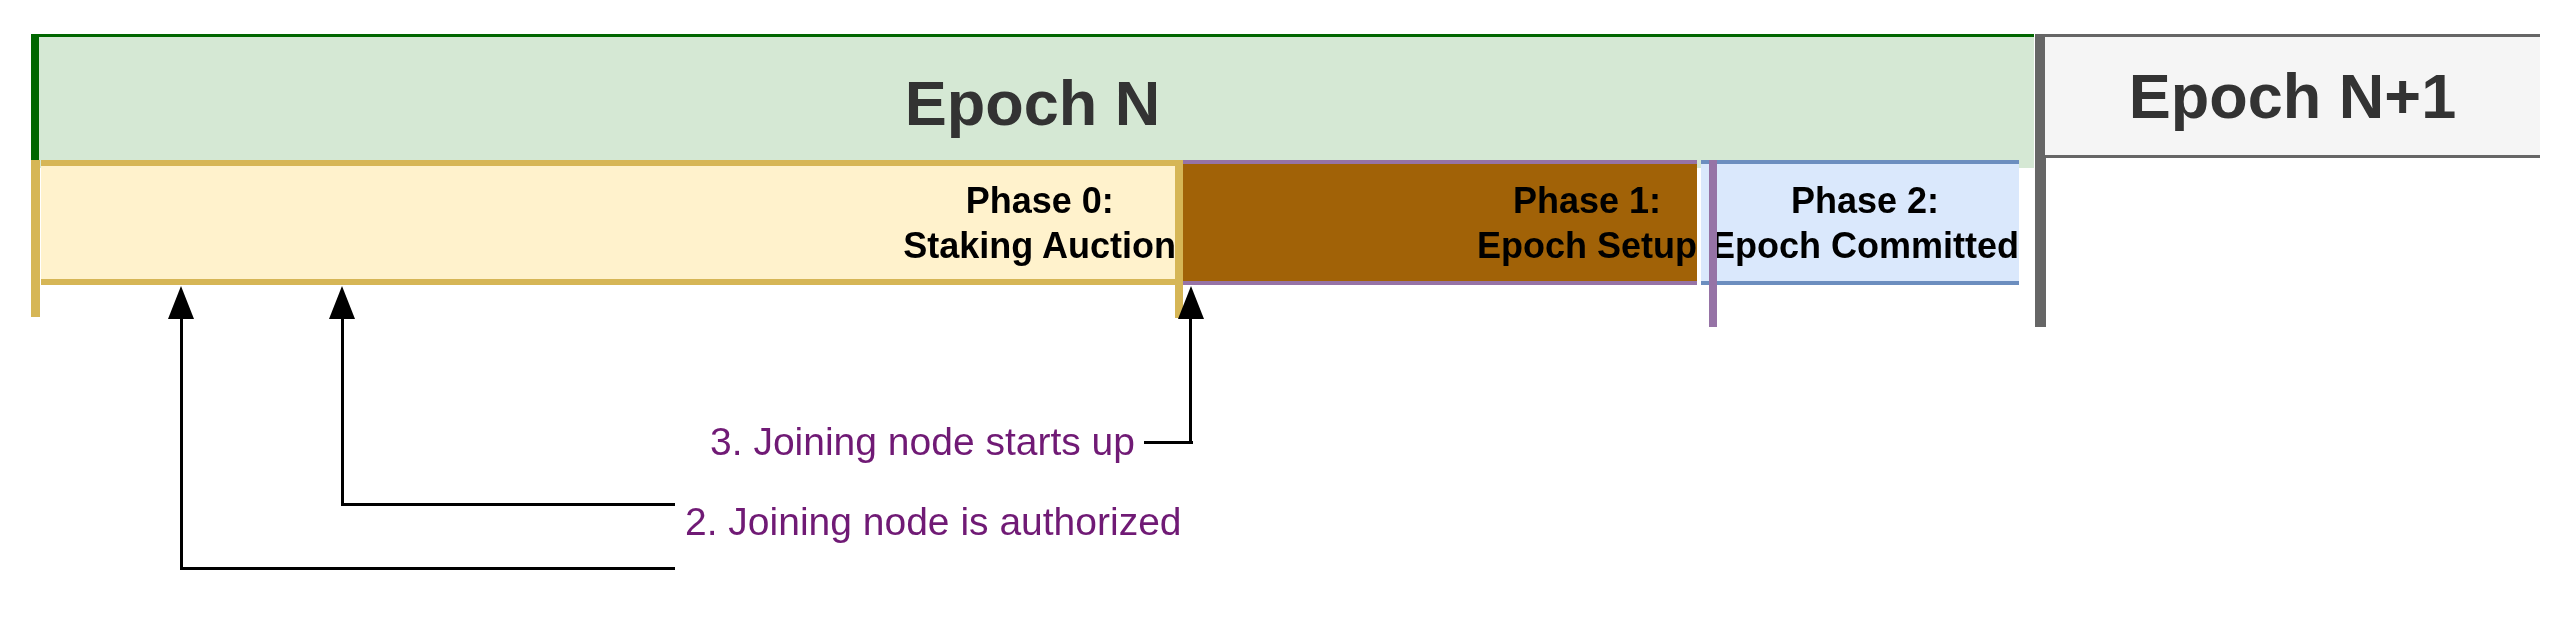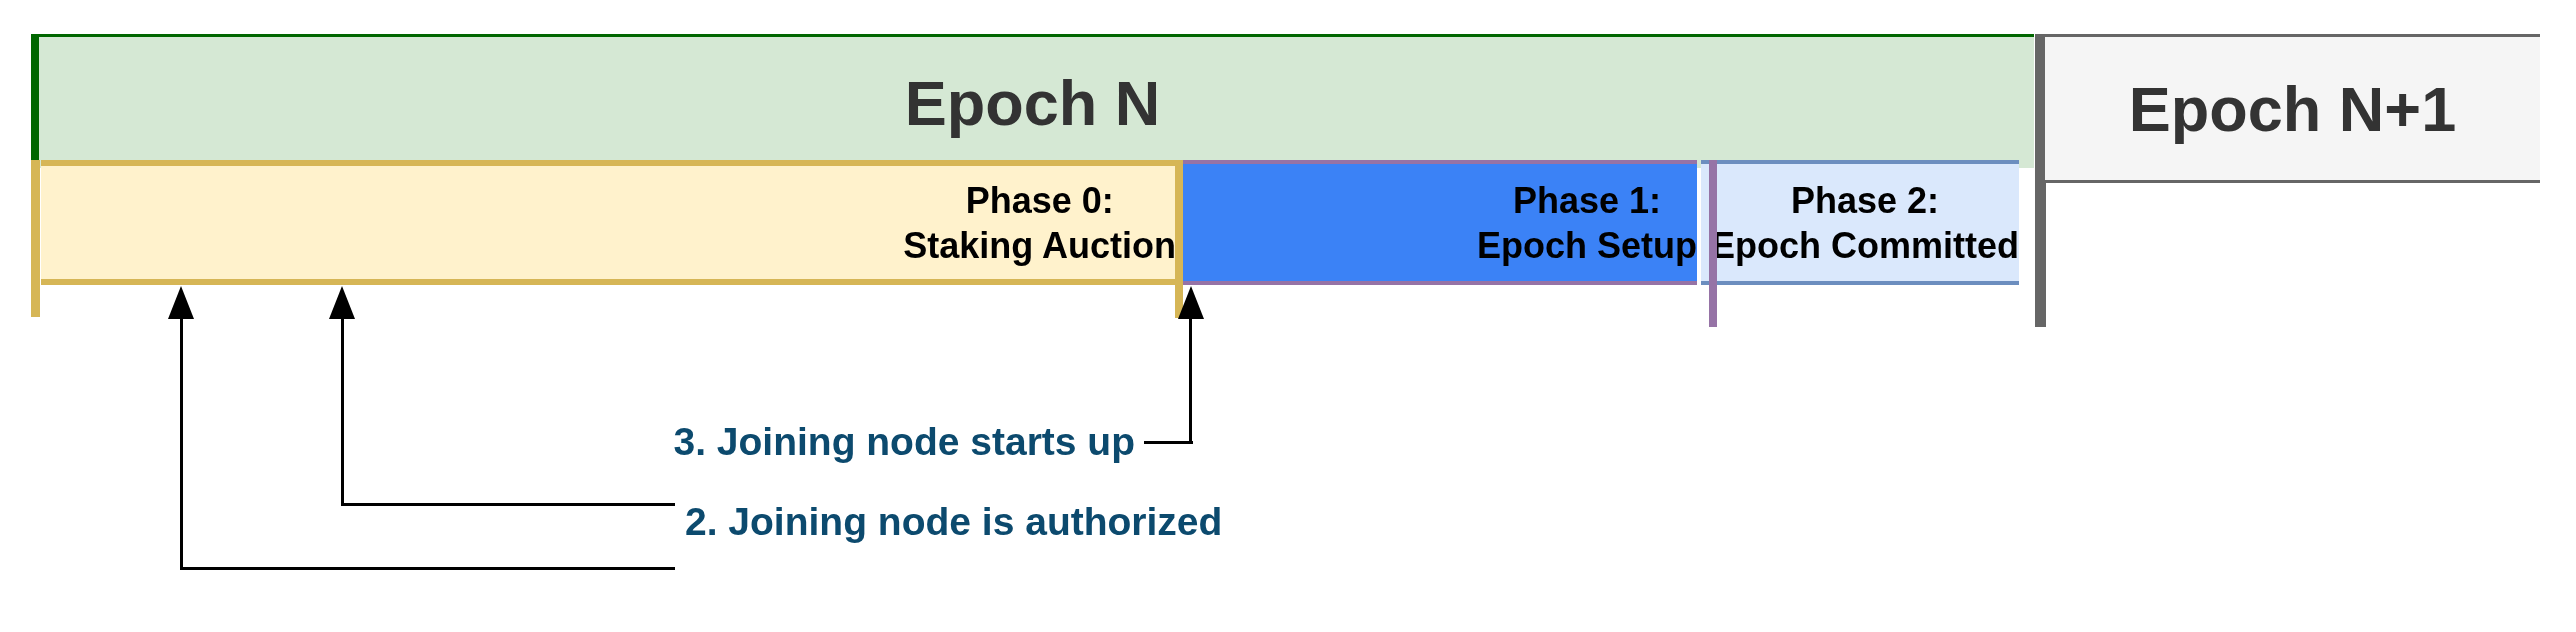--- a/index.html
+++ b/index.html
@@ -16,21 +16,21 @@
   
   .epoch-n-box {
     left: 31px; top: 34px; width: 2003px; height: 134px;
     background: #d5e8d4;
     border-top: 3.9px solid #006600;
     display: flex; align-items: center; justify-content: center;
   }
   .green-left-bar { left: 31px; top: 34px; width: 7.8px; height: 126px; background: #006600; }
   .epoch-boundary-bar { left: 2035px; top: 34px; width: 11px; height: 293px; background: #666666; }
   .epoch-n1-box {
-    left: 2045px; top: 34px; width: 495px; height: 149px;
+    left: 2045px; top: 34px; width: 495px; height: 124px;
     background: #f5f5f5;
     border-top: 3.9px solid #666666;
     border-bottom: 3.9px solid #666666;
     display: flex; align-items: center; justify-content: center;
   }
   .epoch-label {
     font-size: 63px; font-weight: bold; color: #333333;
     white-space: nowrap; text-align: center;
   }
 
@@ -39,21 +39,21 @@
     top: 160px; height: 125px;
     display: flex; align-items: center; justify-content: flex-end;
   }
   .phase0-box {
     left: 41px; width: 1135px;
     background: #fff2cc;
     border-top: 6.3px solid #d6b656; border-bottom: 6.3px solid #d6b656;
   }
   .phase1-box {
     left: 1183px; width: 514px;
-    background: #3b82f6;
+    background: #a16207;
     border-top: 4.7px solid #9673a6; border-bottom: 4.7px solid #9673a6;
   }
   .phase2-box {
     left: 1701px; width: 318px;
     background: #dae8fc;
     border-top: 4.7px solid #6c8ebf; border-bottom: 4.7px solid #6c8ebf;
   }
   .phase-label {
     font-size: 36px; font-weight: bold; color: #000000;
     line-height: 45px; text-align: center; white-space: pre-line;
@@ -74,21 +74,21 @@
   .a1-h { left: 180px;  top: 567px; width: 495px; height: 3.1px; }
   .a1-head { left: 168px;  top: 286px; }
   .a2-v { left: 341px;  top: 296px; width: 3.1px;  height: 210px; }
   .a2-h { left: 341px;  top: 503px; width: 334px; height: 3.1px; }
   .a2-head { left: 329px;  top: 286px; }
   .a3-v { left: 1189px; top: 296px; width: 3.1px;  height: 148px; }
   .a3-h { left: 1144px; top: 441px; width: 49px;  height: 3.1px; }
   .a3-head { left: 1178px; top: 286px; }
 
   .annotation-label {
-    font-size: 39px; color: #0c4a6e; line-height: 45px; white-space: nowrap; font-weight: bold;
+    font-size: 39px; color: #701a75; line-height: 45px; white-space: nowrap;
   }
   .label-1 { left: 685px; top: 545px; }
   .label-2 { left: 685px; top: 482px; margin-top: 17px; }
   .label-3 { right: 1441px; top: 419px; }
 </style>
 </head>
 <body>
 
 <div id="canvas">
 

